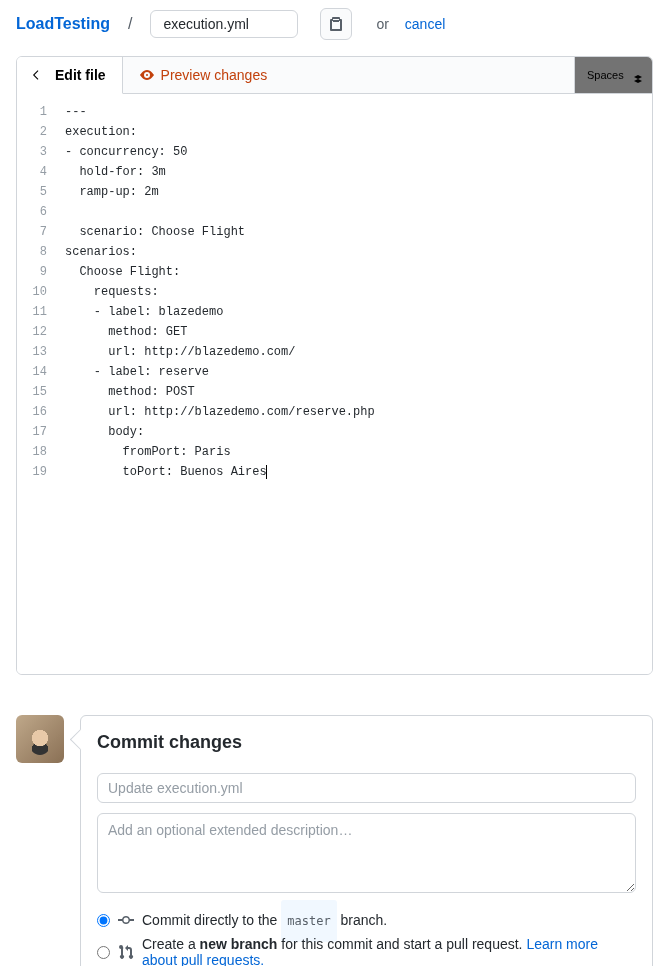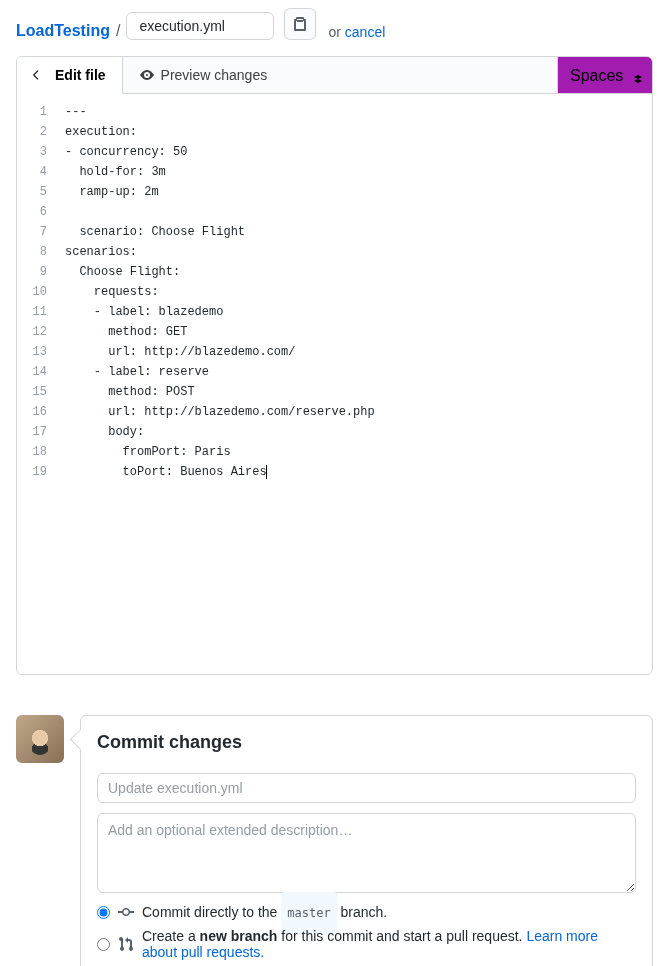--- a/index.html
+++ b/index.html
@@ -5,23 +5,23 @@
     * { box-sizing: border-box; margin: 0; padding: 0; }
     body {
       font-family: -apple-system, BlinkMacSystemFont, "Segoe UI", Helvetica, Arial, sans-serif;
       font-size: 14px;
       color: #24292e;
       background: #fff;
       padding: 0;
     }
     .header-row {
       display: flex;
-      align-items: flex-end;
+      align-items: center;
       padding: 8px 16px;
-      gap: 4px;
+      gap: 16px;
     }
     .repo-link {
       color: #0366d6;
       font-size: 16px;
       font-weight: 600;
       cursor: pointer;
     }
     .sep {
       color: #586069;
       font-size: 16px;
@@ -70,44 +70,44 @@
       border-bottom: 1px solid #d1d5da;
       position: relative;
     }
     .tab {
       padding: 10px 16px;
       font-size: 14px;
       display: flex;
       align-items: center;
       gap: 6px;
       cursor: pointer;
-      color: #404040;
+      color: #c2410c;
     }
     .tab.active {
       background: #fff;
       border-right: 1px solid #d1d5da;
       color: #000000;
       font-weight: 600;
       margin-bottom: -1px;
       border-bottom: 1px solid #fff;
     }
     .tab svg { fill: currentColor; }
     .select-wrap {
       margin-left: auto;
       display: flex;
       align-items: center;
       position: relative;
       border-left: 1px solid #d1d5da;
       align-self: stretch;
     }
     .select-wrap select {
       border: none;
-      background: #a21caf;
+      background: #737373;
       padding: 0 28px 0 12px;
-      font-size: 16px;
+      font-size: 11px;
       appearance: none;
       height: 100%;
       cursor: pointer;
     }
     .select-wrap::after {
       content: "";
       position: absolute;
       right: 10px;
       top: 50%;
       width: 8px;
@@ -210,21 +210,21 @@
     .commit-input::placeholder { color: #959da5; }
     .commit-textarea {
       width: 100%;
       border: 1px solid #d1d5da;
       border-radius: 6px;
       padding: 8px 10px;
       font-size: 14px;
       min-height: 80px;
       resize: vertical;
       font-family: inherit;
-      margin-bottom: 4px;
+      margin-bottom: 12px;
     }
     .commit-textarea::placeholder { color: #959da5; }
     .radio-row {
       display: flex;
       align-items: center;
       gap: 8px;
       padding: 4px 0;
       font-size: 14px;
     }
     .radio-row input[type=radio] { margin: 0; }

